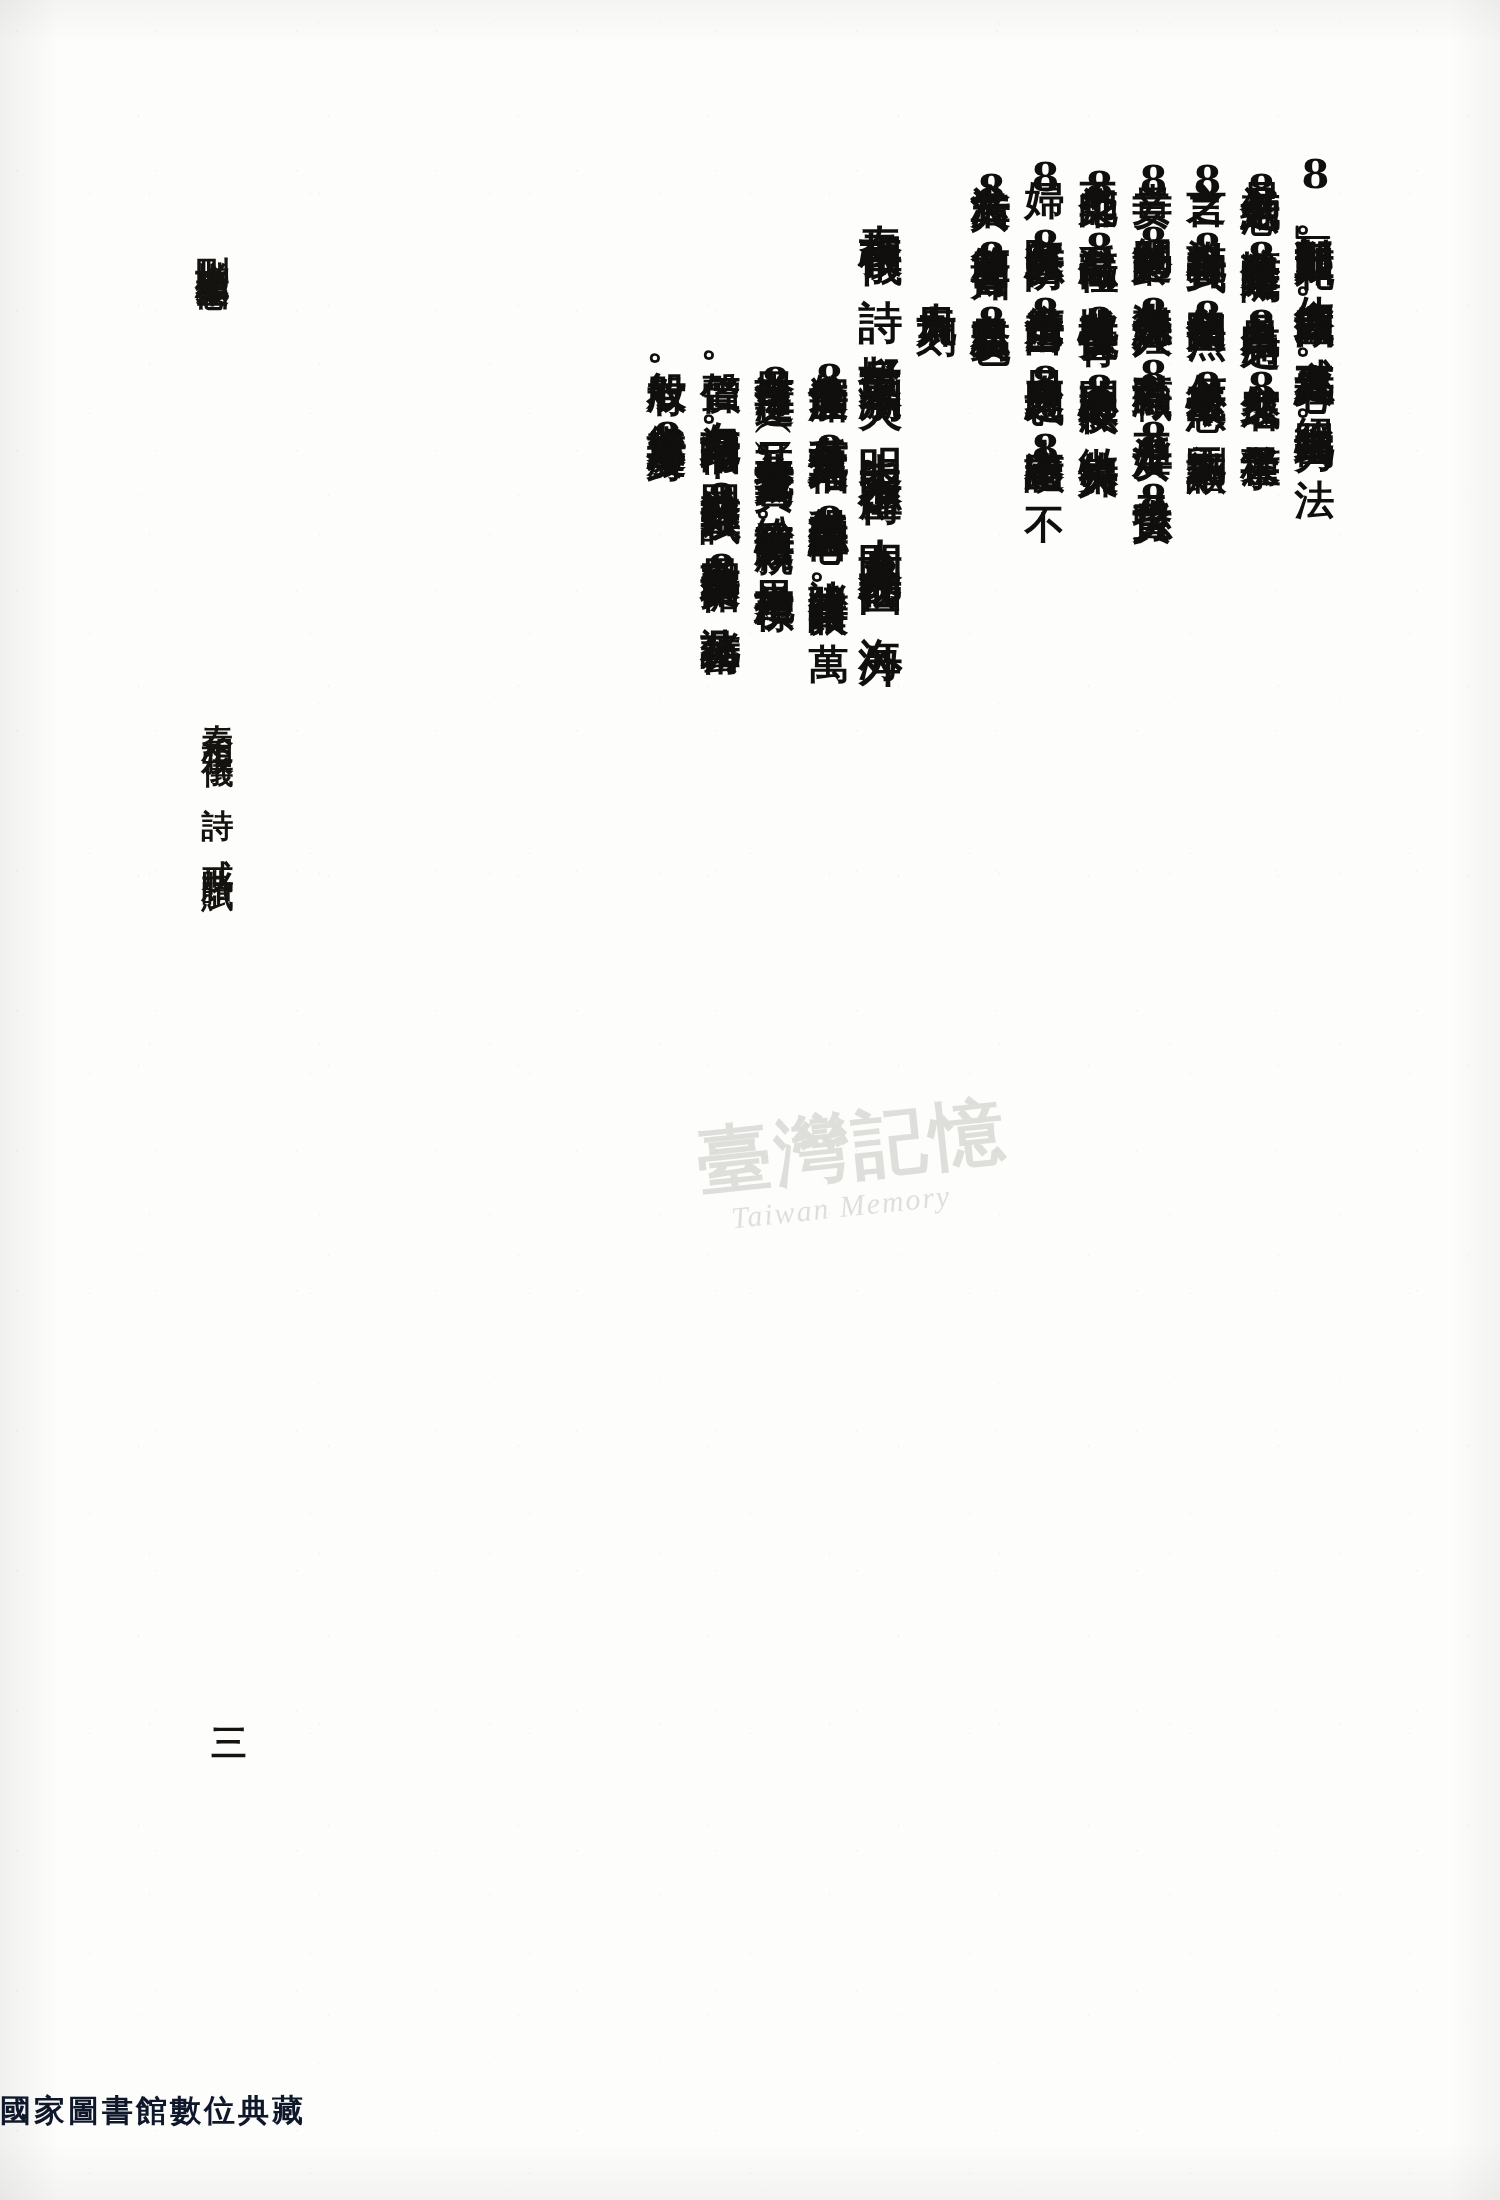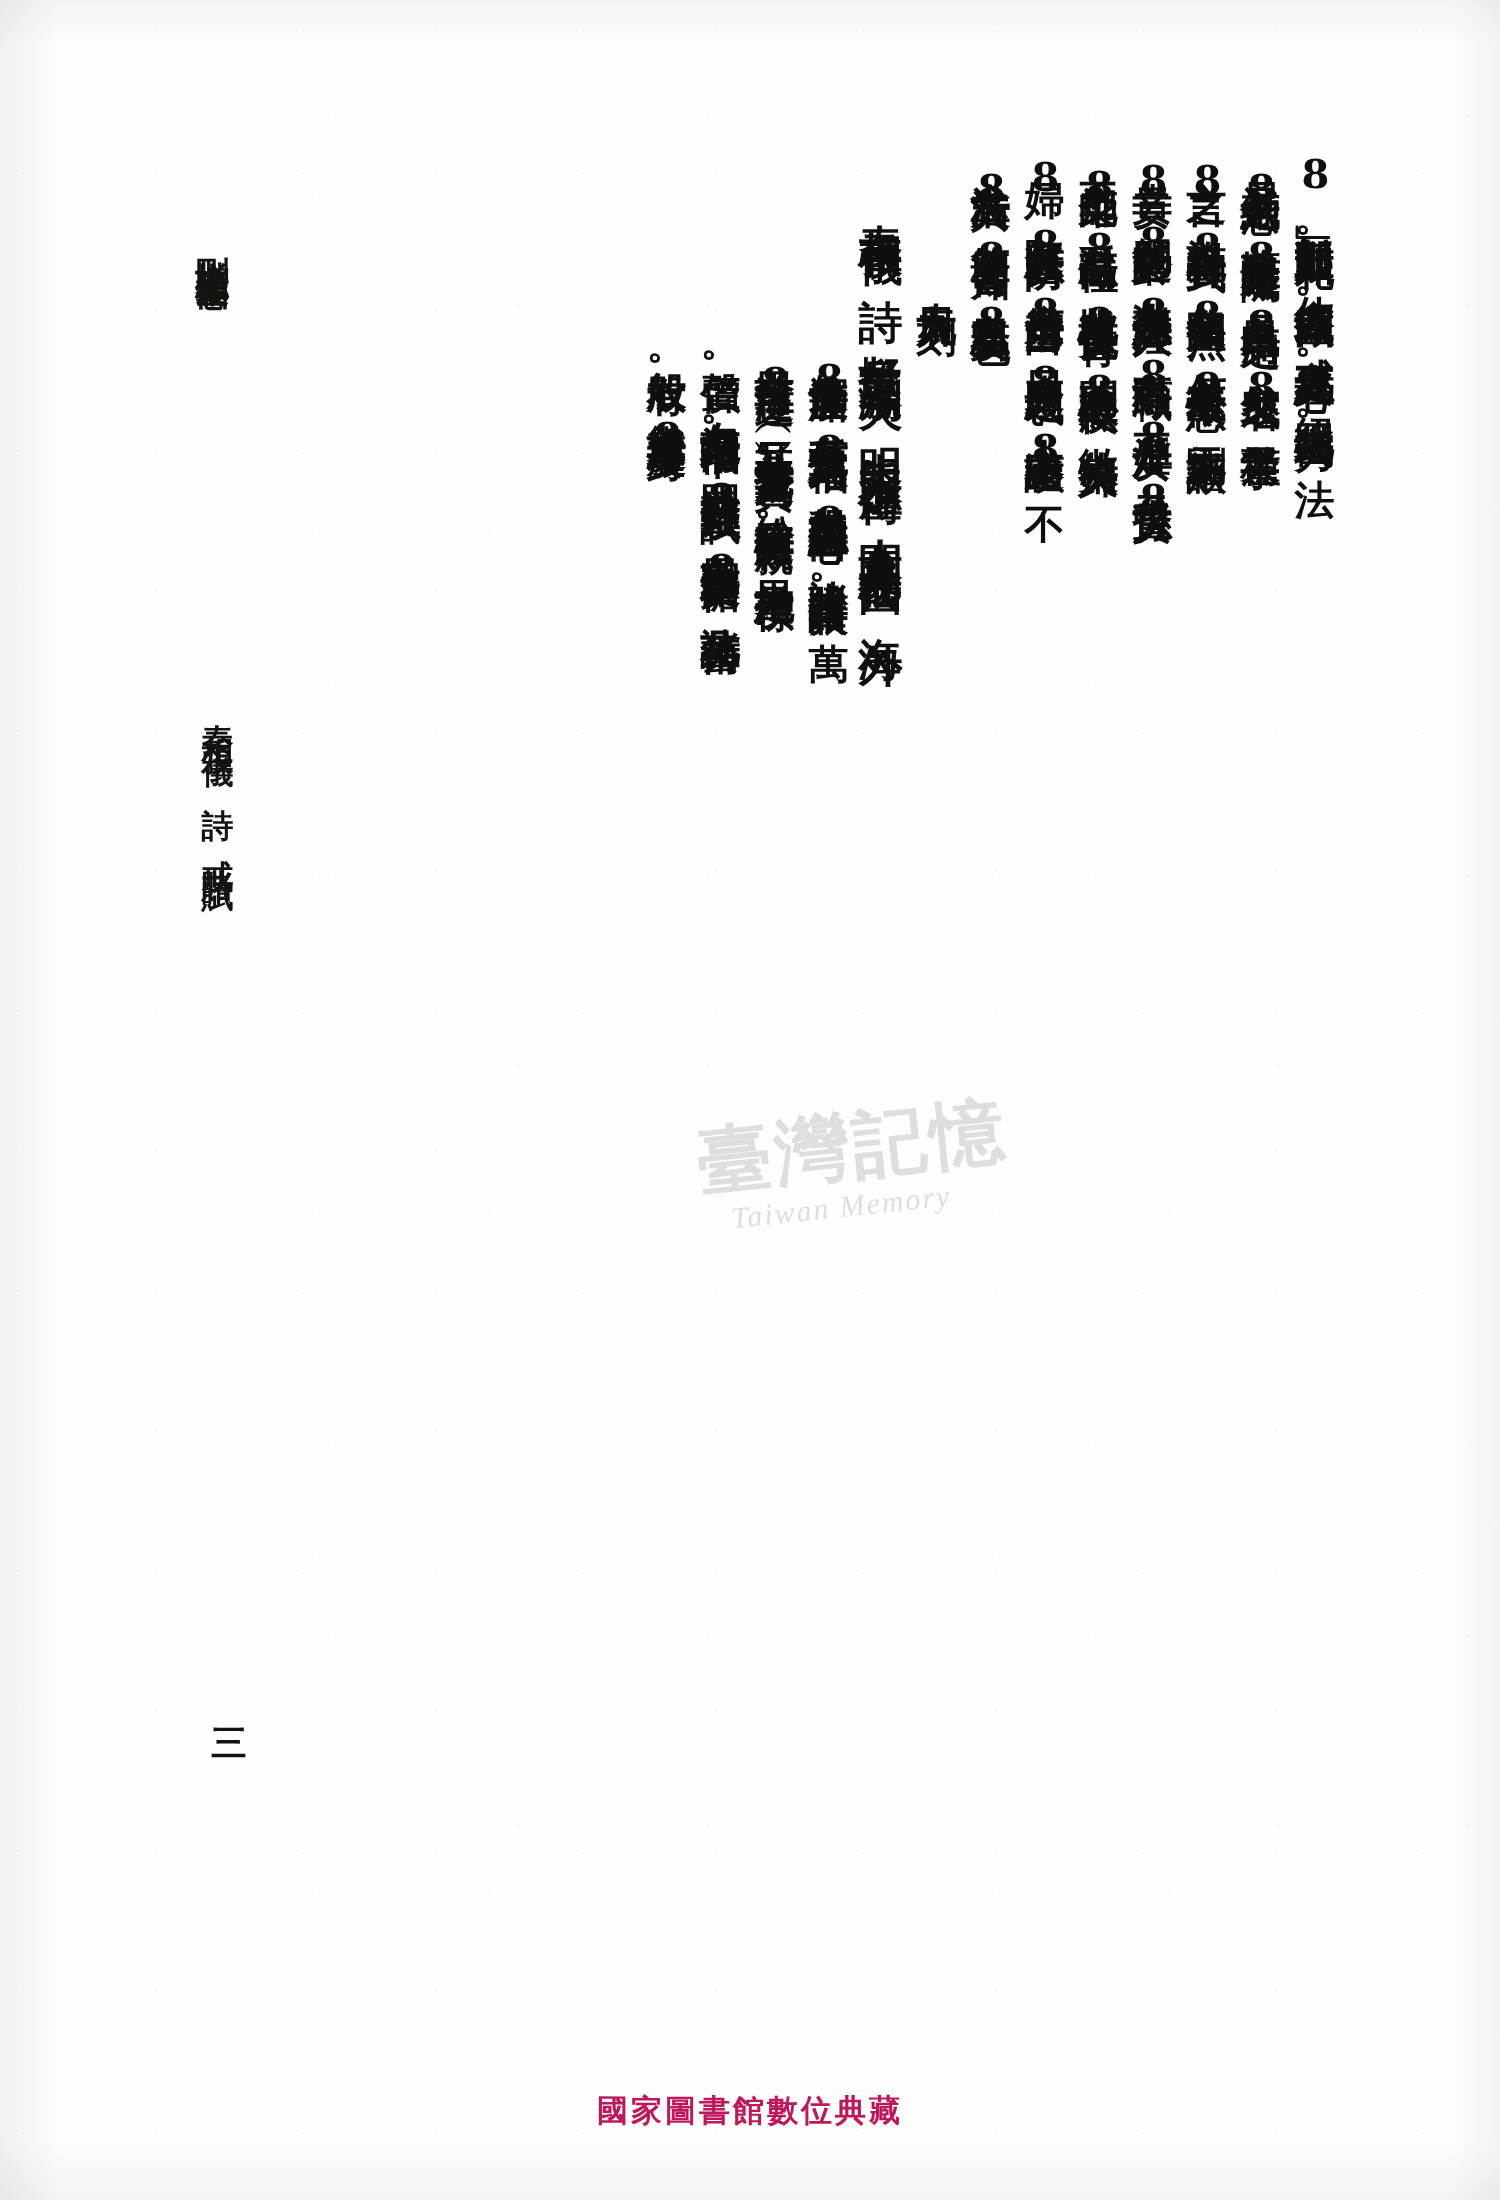--- a/index.html
+++ b/index.html
@@ -152,25 +152,25 @@
     margin-left: 28px;
     white-space: nowrap;
   }
 
   
   #footer-credit {
     position: absolute;
     left: 0;
     top: 2090px;
     width: 1500px;
-    text-align: center;
+    text-align: left;
     font-family: "DejaVu Serif", "Liberation Serif", serif;
     font-size: 31px;
     font-weight: 700;
-    color: #be185d;
+    color: #0f172a;
     letter-spacing: 3px;
   }
 
   
   #speckle {
     position: absolute;
     left:0; top:0; right:0; bottom:0;
     pointer-events: none;
     opacity: .05;
     background-image:

